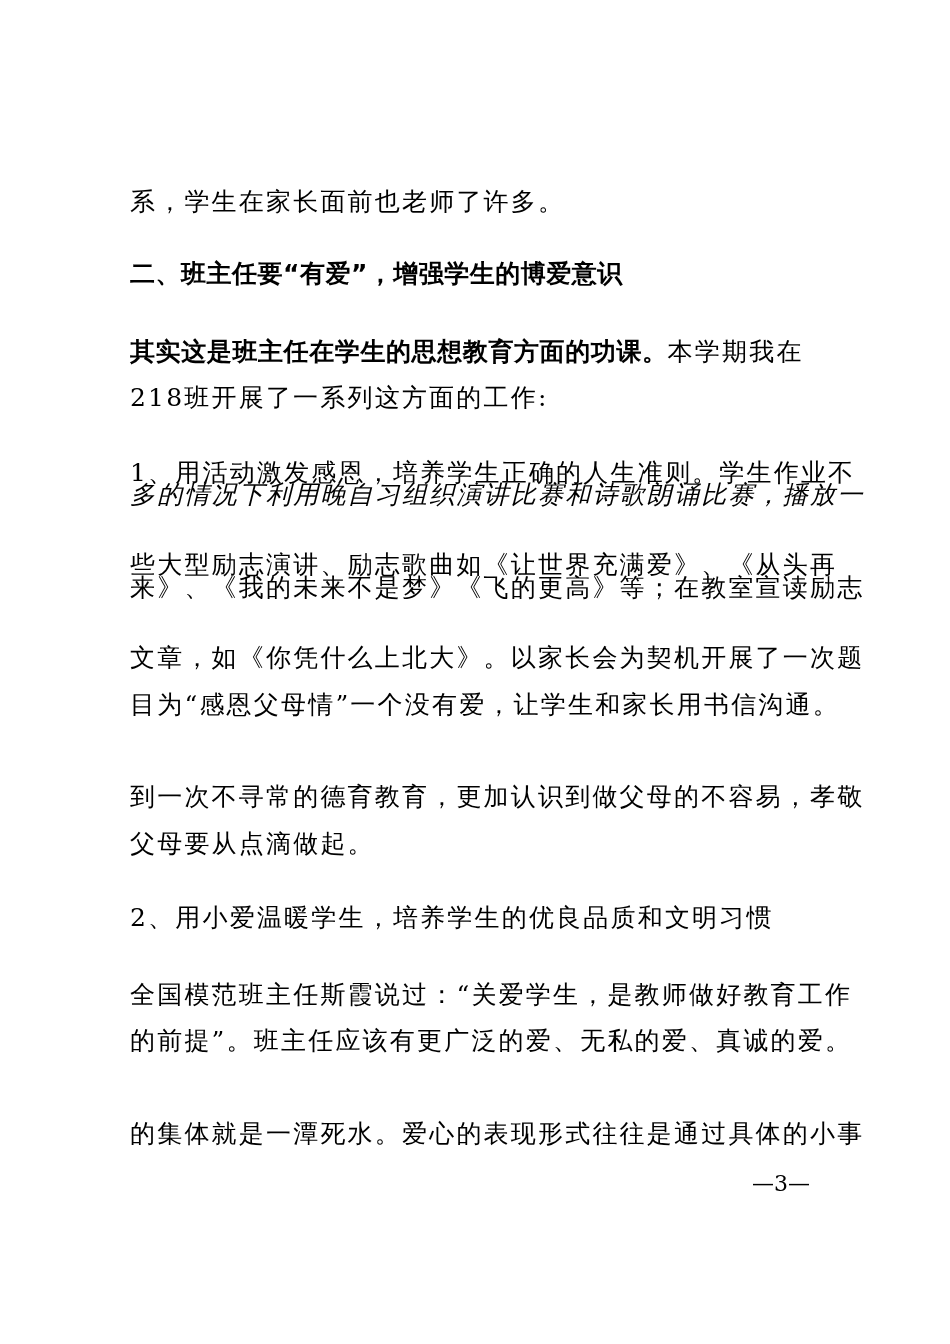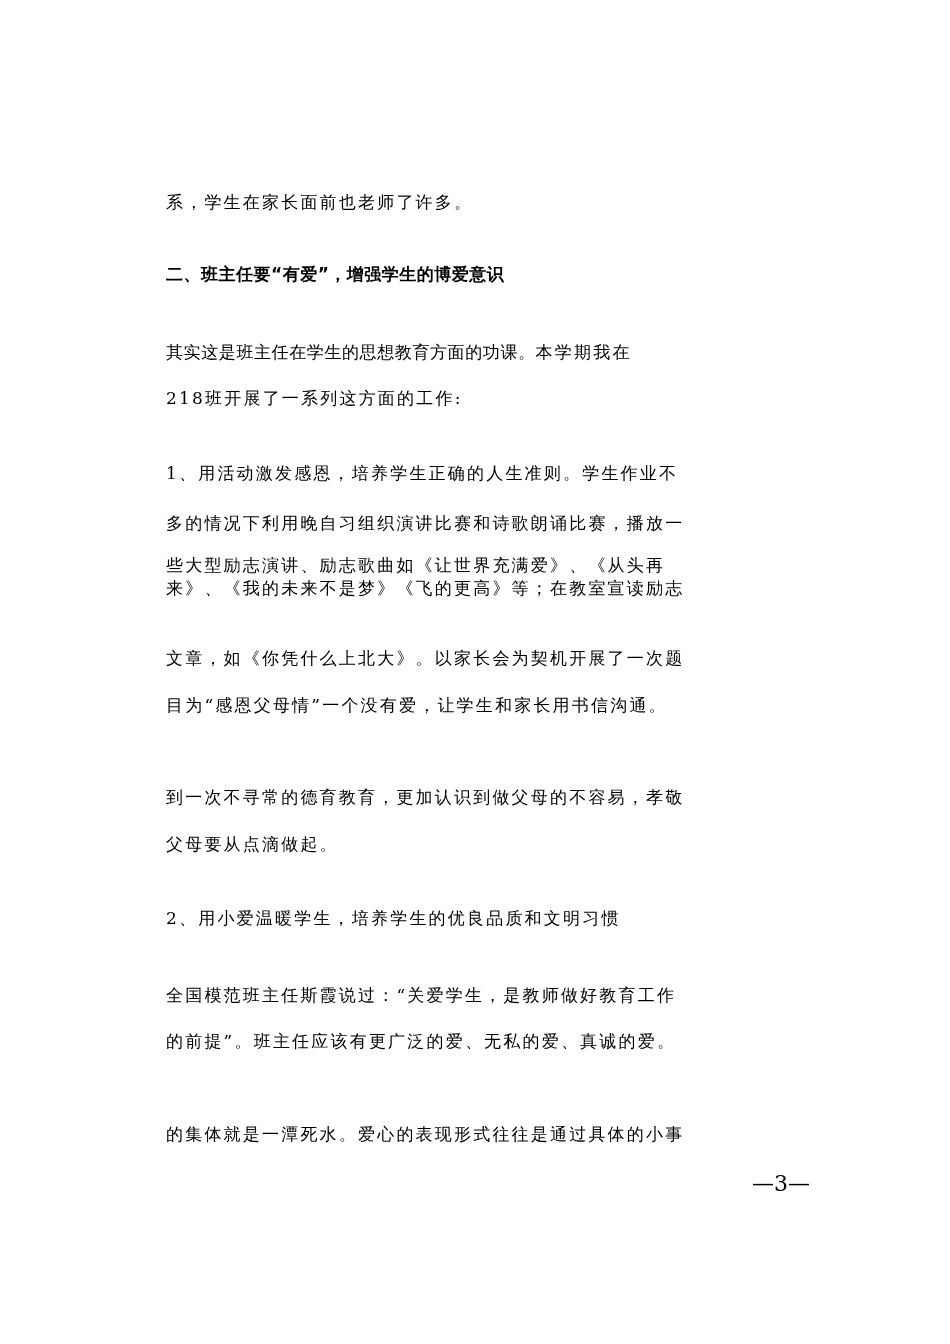--- a/index.html
+++ b/index.html
@@ -17,35 +17,34 @@
     }
     .page {
       position: absolute;
       left: 0; top: 0;
       width: 950px; height: 1344px;
     }
     .line {
       position: absolute;
       left: 130px;
       width: 705px;
-      font-size: 17px;
+      font-size: 25px;
       line-height: 32px;
       white-space: nowrap;
       letter-spacing: 2.2px;
       font-weight: normal;
-      margin-left: 36px;
     }
     .heading {
       font-family: "DejaVu Sans", "Liberation Sans", sans-serif;
       font-weight: bold;
       letter-spacing: 0.5px;
     }
     .bold-run {
       font-family: "DejaVu Sans", "Liberation Sans", sans-serif;
-      font-weight: normal;
+      font-weight: bold;
       letter-spacing: 0.6px;
     }
     .page-number {
       position: absolute;
       left: 752px;
       top: 1170px;
       font-size: 22px;
       line-height: 28px;
       white-space: nowrap;
     }
@@ -58,21 +57,21 @@
   <div class="line" style="top:186px;">系，学生在家长面前也老师了许多。</div>
 
   <div class="line heading" style="top:258px;"> 二、班主任要“有爱”，增强学生的博爱意识</div>
 
   <div class="line" style="top:336px;">
     <span class="bold-run"> 其实这是班主任在学生的思想教育方面的功课。</span><span>本学期我在</span>
   </div>
   <div class="line" style="top:382px;">218班开展了一系列这方面的工作:</div>
 
   <div class="line" style="top:457px;"> 1、用活动激发感恩，培养学生正确的人生准则。学生作业不</div>
-  <div class="line" style="top:507px;">多的情况下利用晚自习组织演讲比赛和诗歌朗诵比赛，播放一</div>
+  <div class="line" style="top:479px;font-style:italic;">多的情况下利用晚自习组织演讲比赛和诗歌朗诵比赛，播放一</div>
   <div class="line" style="top:549px;">些大型励志演讲、励志歌曲如《让世界充满爱》、《从头再</div>
   <div class="line" style="top:572px;">来》、《我的未来不是梦》《飞的更高》等；在教室宣读励志</div>
   <div class="line" style="top:642px;">文章，如《你凭什么上北大》。以家长会为契机开展了一次题</div>
   <div class="line" style="top:689px;">目为“感恩父母情”一个没有爱，让学生和家长用书信沟通。</div>
   <div class="line" style="top:828px;">父母要从点滴做起。</div>
   <div class="line" style="top:781px;">到一次不寻常的德育教育，更加认识到做父母的不容易，孝敬</div>
 
   <div class="line" style="top:902px;"> 2、用小爱温暖学生，培养学生的优良品质和文明习惯</div>
 
   <div class="line" style="top:979px;"> 全国模范班主任斯霞说过：“关爱学生，是教师做好教育工作</div>

